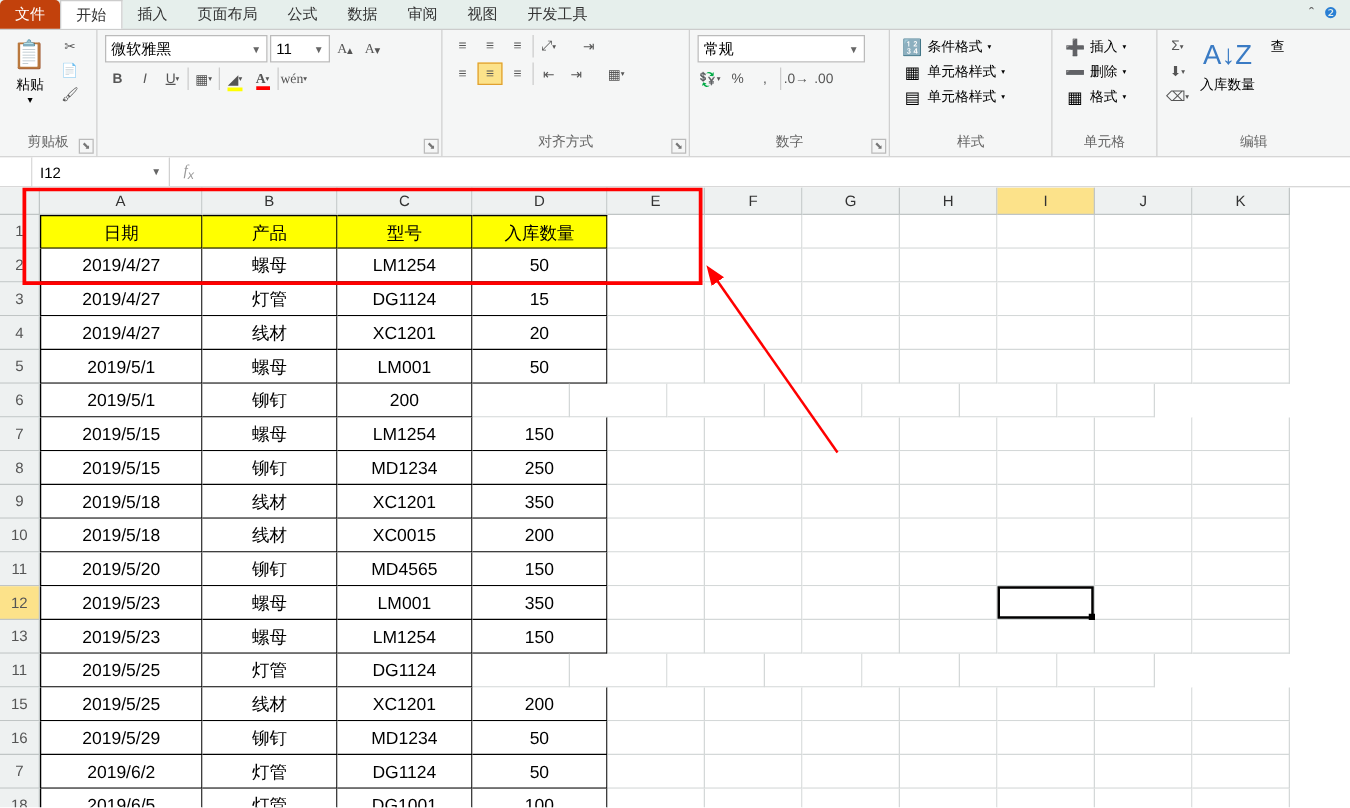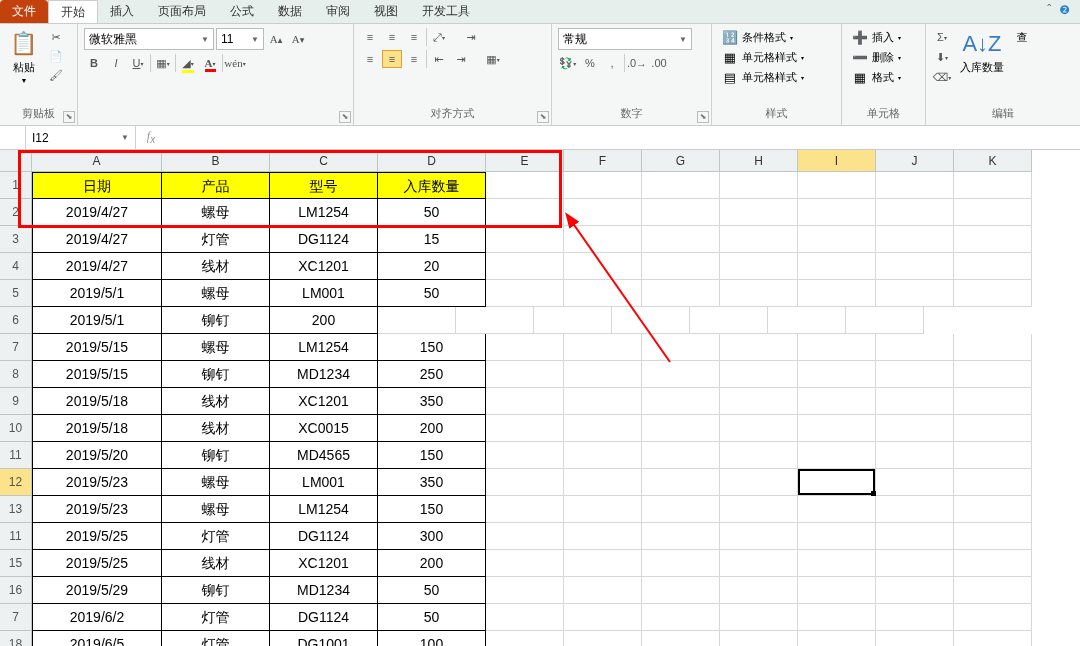--- a/index.html
+++ b/index.html
@@ -467,21 +467,20 @@
         <div class="cell" style="width: 78px;"></div>
         <div class="cell" style="width: 78px;"></div>
         <div class="cell" style="width: 78px;"></div>
         <div class="cell" style="width: 78px;"></div>
         <div class="cell" style="width: 78px;"></div>
       </div>
       <div class="crow">
         <div class="cell data first-col" style="width: 130px;">2019/5/25</div>
         <div class="cell data" style="width: 108px;">灯管</div>
         <div class="cell data" style="width: 108px;">DG1124</div>
-        <div class="cell data" style="width: 108px;">300</div>
         <div class="cell" style="width: 78px;"></div>
         <div class="cell" style="width: 78px;"></div>
         <div class="cell" style="width: 78px;"></div>
         <div class="cell" style="width: 78px;"></div>
         <div class="cell" style="width: 78px;"></div>
         <div class="cell" style="width: 78px;"></div>
         <div class="cell" style="width: 78px;"></div>
       </div>
       <div class="crow">
         <div class="cell data first-col" style="width: 130px;">2019/5/25</div>

